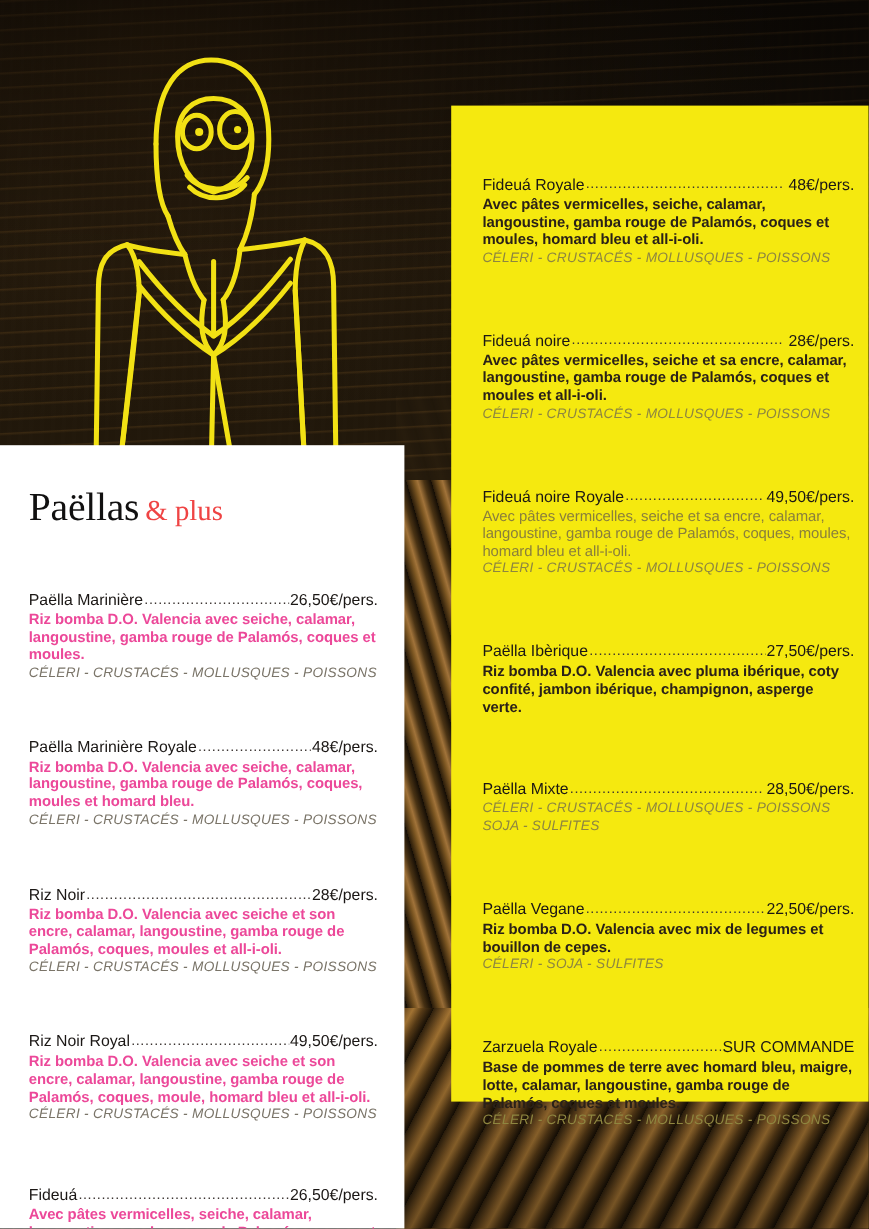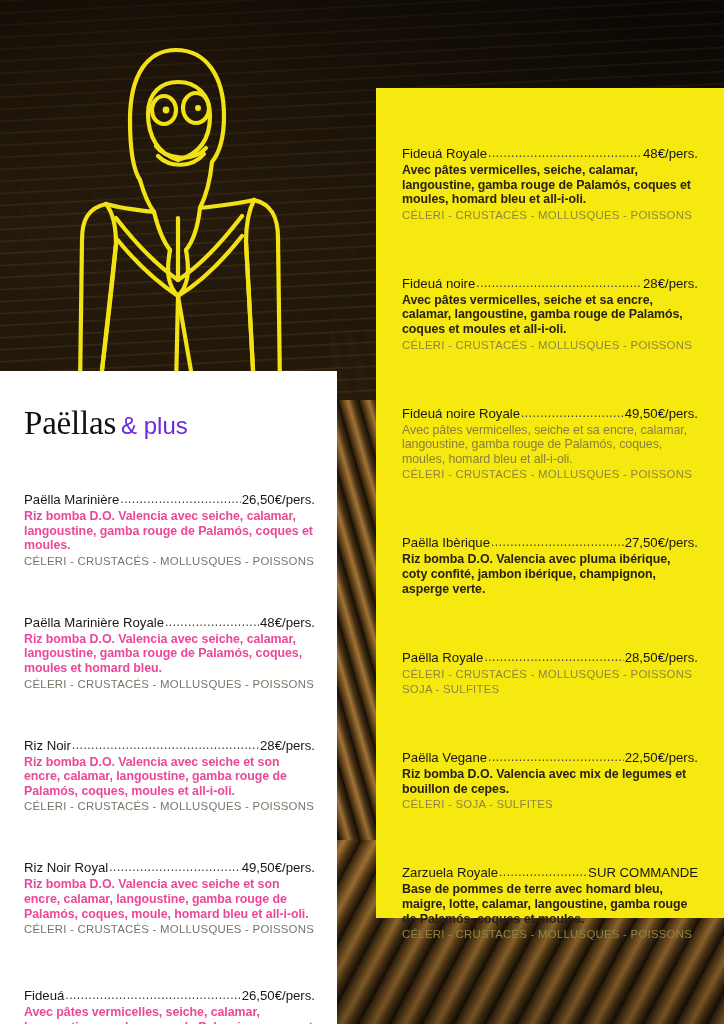--- a/index.html
+++ b/index.html
@@ -114,21 +114,21 @@
 
   
   .panel-yellow {
     position: absolute;
     left: 376px;
     top: 88px;
     width: 348px;
     height: 830px;
     background: #f5e90f;
     box-sizing: border-box;
-    padding: 30px 26px 20px 26px;
+    padding: 30px 12px 20px 26px;
   }
 
   
   .panel-white {
     position: absolute;
     left: 0;
     top: 371px;
     width: 337px;
     height: 653px;
     background: #ffffff;
@@ -143,24 +143,24 @@
     white-space: nowrap;
   }
   .heading-main {
     font-family: "Liberation Serif", serif;
     font-weight: normal;
     font-size: 33px;
     letter-spacing: -0.2px;
     color: #111010;
   }
   .heading-sub {
-    font-family: Liberation Sans, sans-serif;
+    font-family: Liberation Serif, serif;
     font-weight: normal;
     font-size: 24px;
-    color: #6d28d9;
+    color: #ef4444;
     margin-left: 5px;
   }
 
   
   .item { margin-bottom: 19px; }
   .panel-yellow .item { margin-bottom: 26px; }
 
   .item-line {
     display: flex;
     align-items: baseline;
@@ -194,20 +194,21 @@
   }
   .panel-yellow .item-desc { color: #2a2118; }
   .item-desc.faded { color: #8a7f3c; font-weight: normal; }
 
   .item-allergens {
     font-size: 11.4px;
     line-height: 14px;
     color: #7a7468;
     letter-spacing: .25px;
     margin-top: 1px;
+    font-style: italic;
   }
   .panel-yellow .item-allergens { color: #8e8640; }
 </style>
 </head>
 <body>
 
 <div id="page">
 
   <div class="bg-wood"></div>
   <div class="bg-planks"></div>
@@ -296,21 +297,21 @@
       <div class="item-line">
         <span class="item-name">Paëlla Ibèrique</span>
         <span class="dots">........................................</span>
         <span class="item-price">27,50€/pers.</span>
       </div>
       <div class="item-desc">Riz bomba D.O. Valencia avec pluma ibérique, coty confité, jambon ibérique, champignon, asperge verte.</div>
     </div>
 
     <div class="item">
       <div class="item-line">
-        <span class="item-name">Paëlla Royale</span>
+        <span class="item-name">Paëlla Mixte</span>
         <span class="dots">..........................................</span>
         <span class="item-price">28,50€/pers.</span>
       </div>
       <div class="item-allergens">CÉLERI - CRUSTACÉS - MOLLUSQUES - POISSONS</div>
       <div class="item-allergens">SOJA - SULFITES</div>
     </div>
 
     <div class="item">
       <div class="item-line">
         <span class="item-name">Paëlla Vegane</span>

